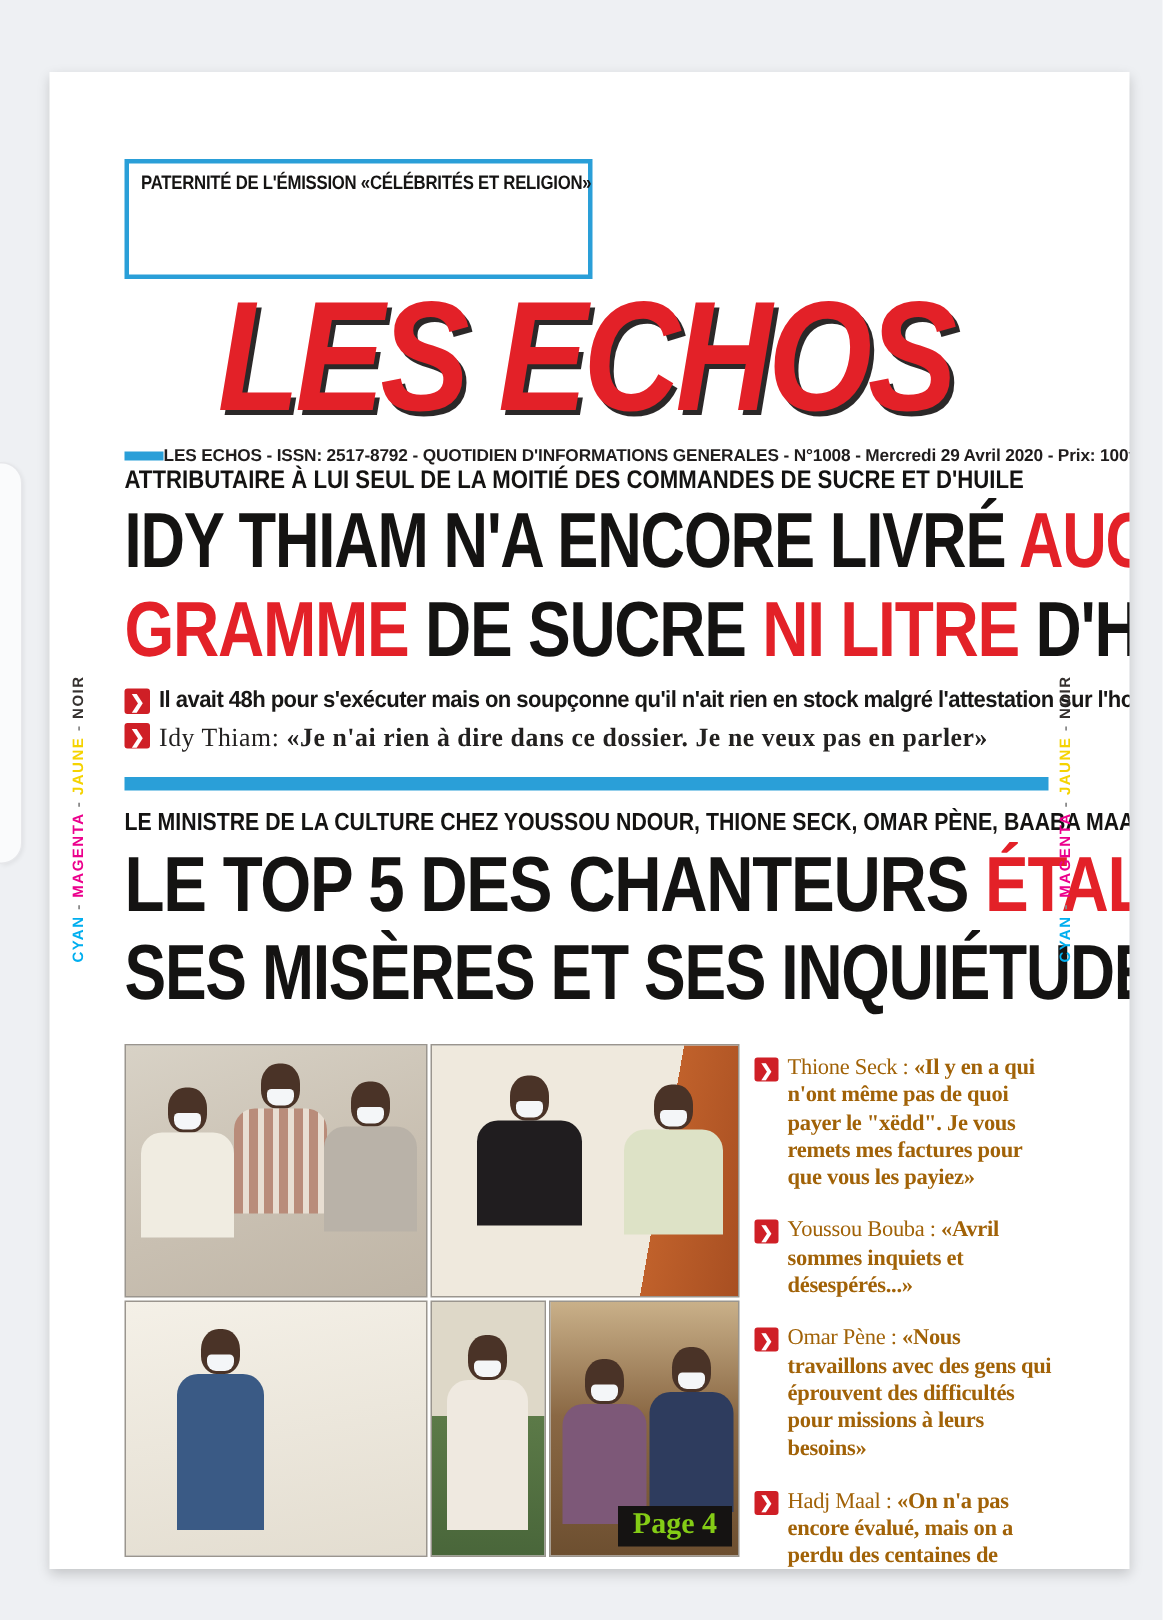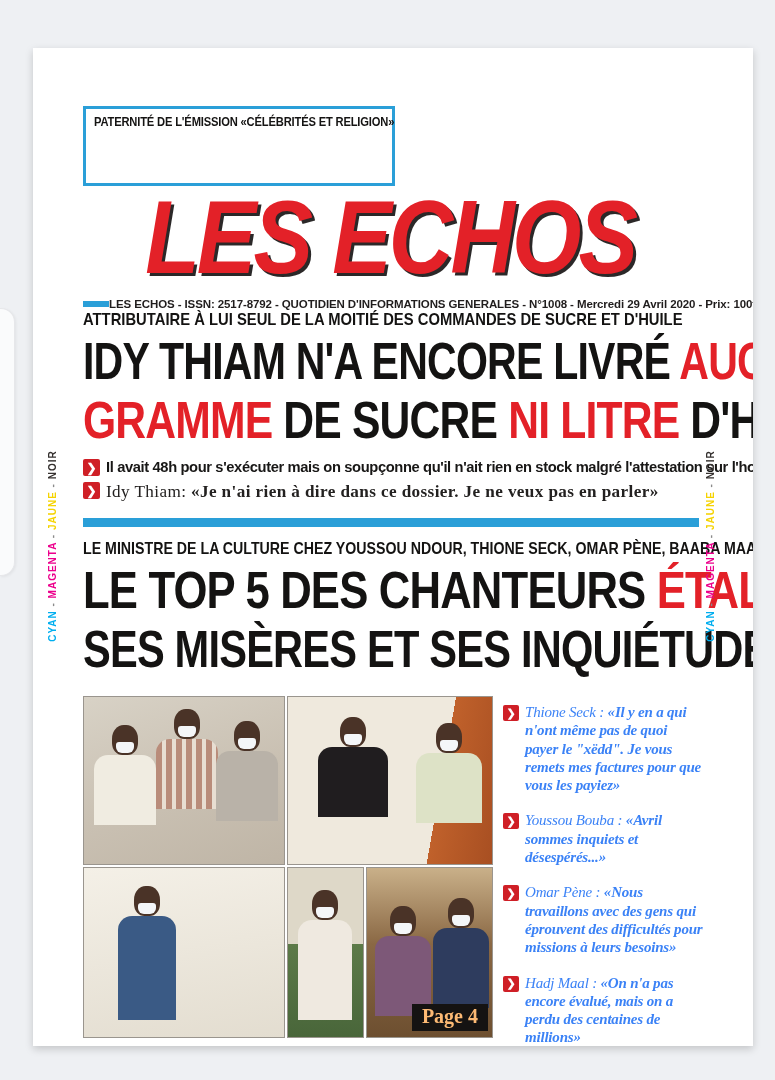--- a/index.html
+++ b/index.html
@@ -75,30 +75,30 @@
     background:linear-gradient(100deg,#efe9dd 0%,#efe9dd 72%,#c0612b 72%,#a84f22 100%); }
   .ph3 { grid-column:1; grid-row:2; background:linear-gradient(170deg,#f4f0e7,#e3ddd0); }
   .ph4 { grid-column:2; grid-row:2;
     background:linear-gradient(180deg,#ded8c8 0%,#ded8c8 45%,#5c7a48 45%,#49663a 100%); }
   .ph5 { grid-column:3; grid-row:2;
     background:linear-gradient(180deg,#c9b089 0%,#8a6844 45%,#6d4f30 100%); }
   .person { position:absolute; }
   .head { width:26px; height:30px; background:#4a3327; border-radius:45% 45% 40% 40%; margin:0 auto; }
   .mask { width:18px; height:11px; background:#f4f6f8; border-radius:3px 3px 6px 6px; margin:-13px auto 2px auto; position:relative; }
   .torso { width:62px; height:70px; border-radius:14px 14px 0 0; margin:0 auto; }
-  .caption-box { position:absolute; right:4px; bottom:6px; background:#151312; color:#fdba74;
+  .caption-box { position:absolute; right:4px; bottom:6px; background:#151312; color:#84cc16;
     font-family:"Liberation Serif", serif; font-weight:bold; font-size:20px; padding:1px 10px 3px 10px; }
 
   
   .quotes-col { position:absolute; left:470px; top:655px; width:200px;
     display:flex; flex-direction:column; gap:17px; }
   .quote-item { display:flex; align-items:flex-start; }
   .quote-item .arrow-bullet { width:16px; height:16px; font-size:11px; margin-top:2px; }
   .quote-text { font-family:"Liberation Serif", serif; font-size:15px; line-height:1.22;
-    color:#3b82f6; letter-spacing:-.2px;font-style:italic; }
+    color:#a16207; letter-spacing:-.2px; }
   .quote-text .q { font-weight:bold; }
 
   
   .cmyk { position:absolute; width:240px; font-size:10px; font-weight:bold; letter-spacing:1px;
     white-space:nowrap; transform:rotate(-90deg); transform-origin:left top; text-align:center; }
   .cmyk-left  { left:14px;  top:618px; }
   .cmyk-right { left:672px; top:618px; }
   .c-cyan { color:#00aeef; } .c-mag { color:#ec008c; } .c-jaune { color:#f5d300; } .c-noir { color:#35312f; }
   .c-sep { color:#8a8a8a; }
 </style>

